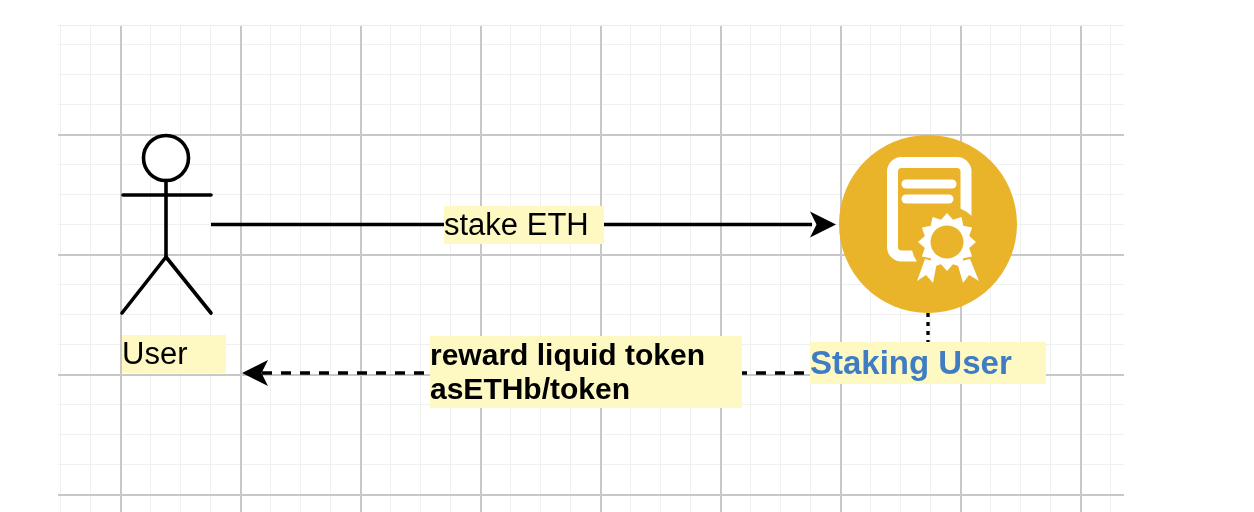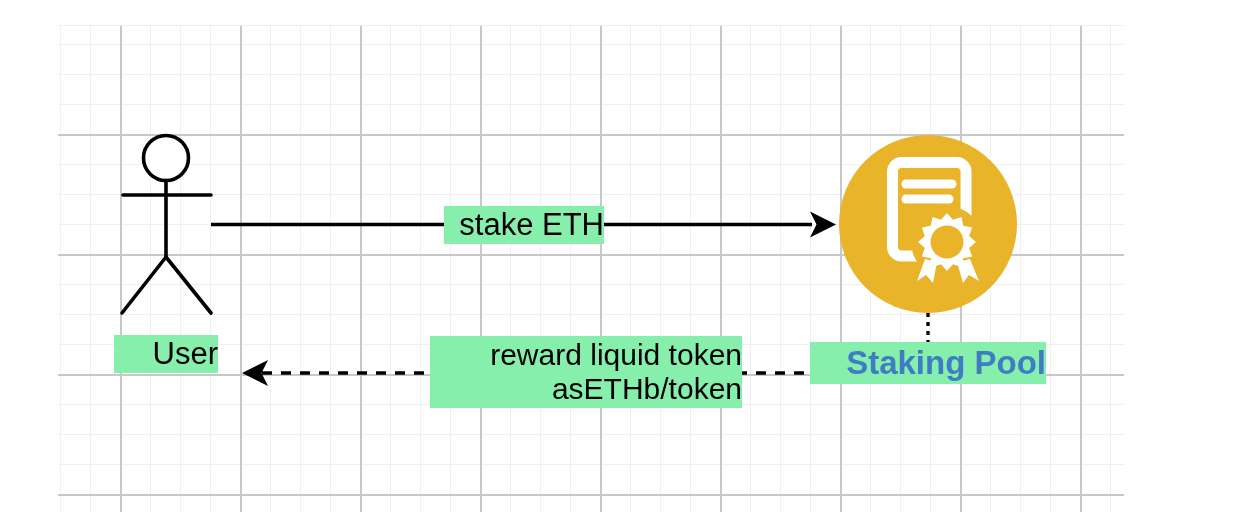--- a/index.html
+++ b/index.html
@@ -16,26 +16,26 @@
       linear-gradient(to right, #f0f0f0 1.5px, transparent 1.5px),
       linear-gradient(to bottom, #f0f0f0 1.5px, transparent 1.5px);
     background-size:120px 100%, 100% 120px, 30px 100%, 100% 30px;
     background-position:62px 0, 0 108px, 2px 0, 0 18px;
   }
   svg{position:absolute;display:block;}
   .overlay{left:0;top:0;z-index:1;pointer-events:none;}
   .actor{left:115px;top:130px;z-index:2;}
   .pool{left:839px;top:135px;z-index:2;}
   .lbl{
-    position:absolute;z-index:3;background:#86efac;text-align:right;color:#000;
+    position:absolute;z-index:3;background:#fef9c3;text-align:left;color:#000;
     white-space:nowrap;
   }
-  .lbl-user{left:114px;top:335px;width:104px;height:38px;line-height:38px;font-size:31px;}
+  .lbl-user{left:122px;top:335px;width:104px;height:38px;line-height:38px;font-size:31px;}
   .lbl-stake{left:444px;top:206px;width:160px;height:38px;line-height:38px;font-size:31px;}
-  .lbl-reward{left:430px;top:336px;width:312px;padding:2px 0;font-size:30px;font-weight:normal;line-height:34px;}
+  .lbl-reward{left:430px;top:336px;width:312px;padding:2px 0;font-size:30px;font-weight:bold;line-height:34px;}
   .lbl-pool{left:810px;top:342px;width:236px;height:42px;line-height:42px;font-size:33px;font-weight:bold;color:#3F7CC4;}
 </style>
 </head>
 <body>
 
 <div class="stage">
 
   <div class="grid"></div>
 
   <svg class="overlay" width="1254" height="512" viewBox="0 0 1254 512">
@@ -76,15 +76,15 @@
 
   <div class="lbl lbl-user">User</div>
 
   <div class="lbl lbl-stake">stake ETH</div>
 
   <div class="lbl lbl-reward">
     <span>reward liquid token</span><br>
     <span>asETHb/token</span>
   </div>
 
-  <div class="lbl lbl-pool">Staking Pool</div>
+  <div class="lbl lbl-pool">Staking User</div>
 
 </div>
 
 </body></html>

